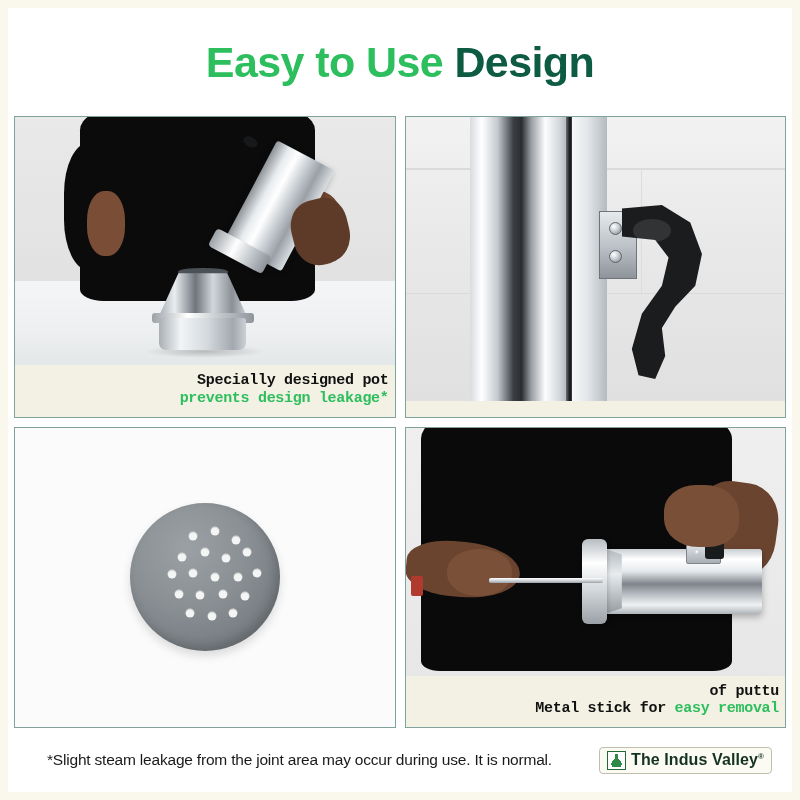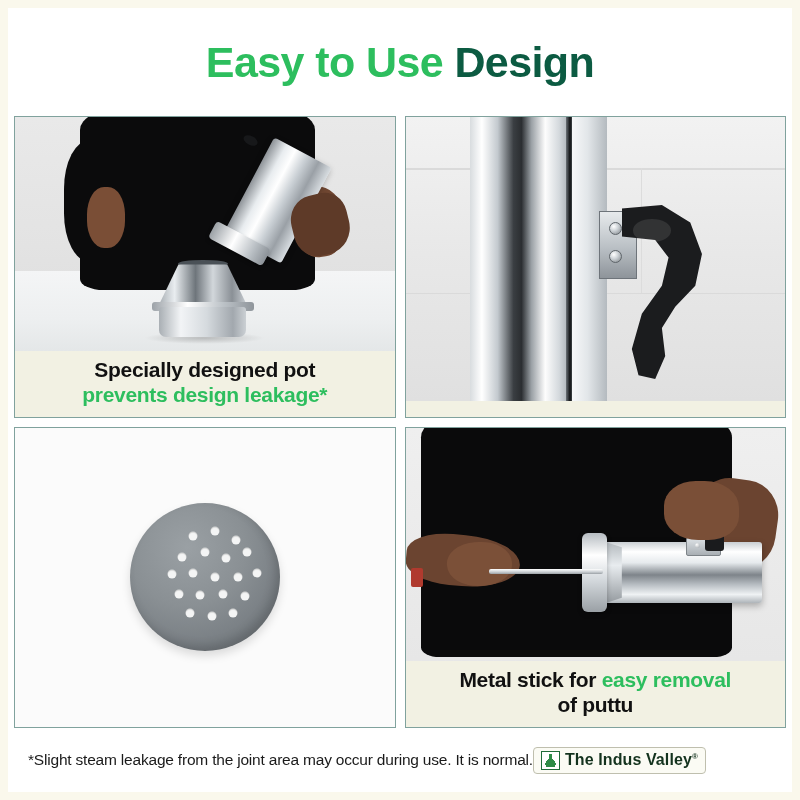--- a/index.html
+++ b/index.html
@@ -72,41 +72,44 @@
   }
   .photo {
     flex: 1 1 auto;
     position: relative;
     overflow: hidden;
     background: #EDEDED;
   }
   .caption {
     flex: none;
     background: #F2F1E3;
-    text-align: center;
+    text-align: right;
     padding: 7px 6px 9px 6px;
-    font-size: 21px;
+    font-size: 15px;
     font-weight: 700;
     line-height: 1.18;
     letter-spacing: -0.3px;
     color: #111111;
+    font-family: Liberation Mono, monospace;
   }
   .caption .g { color: #2DBE5E; }
   .caption .b { color: #111111; }
   .cap-line { display: block; white-space: nowrap; }
 
   
   .footer {
     flex: none;
     height: 64px;
     display: flex;
     align-items: center;
+    justify-content: space-between;
     padding: 0 20px 0 20px;
     box-sizing: border-box;
     background: #FFFFFF;
+    margin-left: 19px;
   }
   .footnote {
     font-size: 15.5px;
     color: #1A1A1A;
     letter-spacing: -0.2px;
     white-space: nowrap;
   }
   .logo-badge {
     display: flex;
     align-items: center;
@@ -471,22 +474,22 @@
             <div class="p4-flange"></div>
             <div class="p4-plate"></div>
             <div class="p4-dot" style="right:19%;top:49.5%"></div>
             <div class="p4-dot" style="right:22.5%;top:49.5%"></div>
             <div class="p4-knob"></div>
             <div class="p4-fist"></div>
             <div class="p4-stick"></div>
           </div>
         </div>
         <div class="caption">
+          <span class="cap-line b">of puttu</span>
           <span class="cap-line"><span class="b">Metal stick for </span><span class="g">easy removal</span></span>
-          <span class="cap-line b">of puttu</span>
         </div>
       </div>
 
     </div>
 
     <div class="footer">
       <div class="footnote">*Slight steam leakage from the joint area may occur during use. It is normal.</div>
       <div class="logo-badge">
         <span class="logo-mark"></span>
         <span class="logo-text"><span>The Indus Valley</span><span class="reg">®</span></span>

